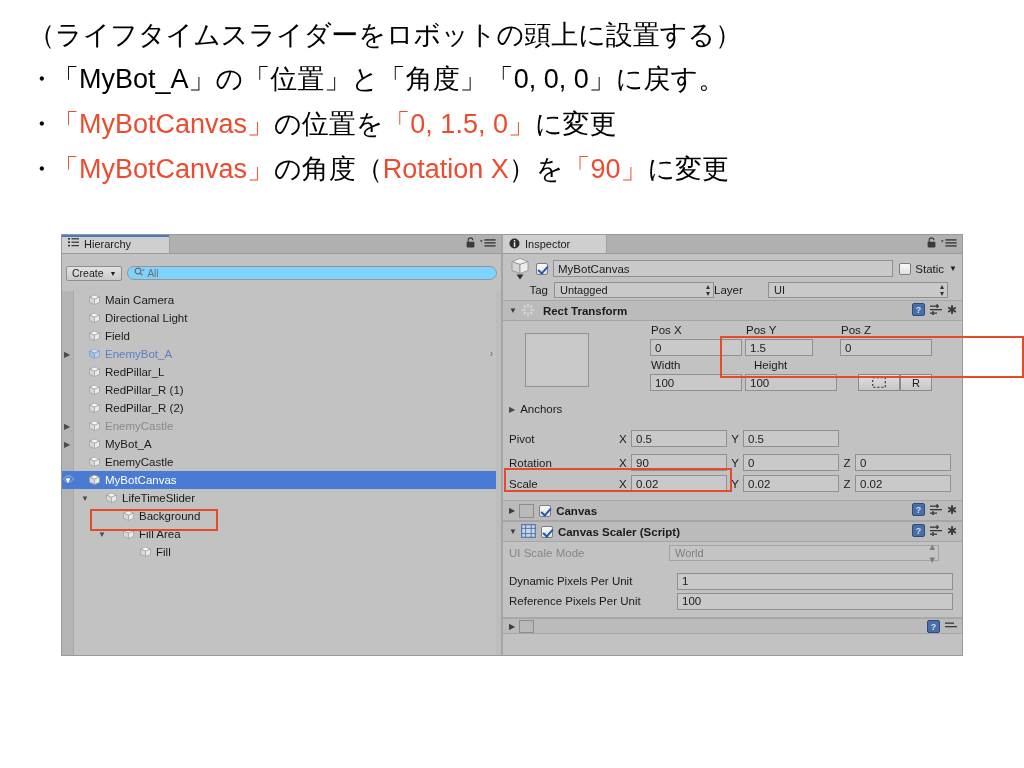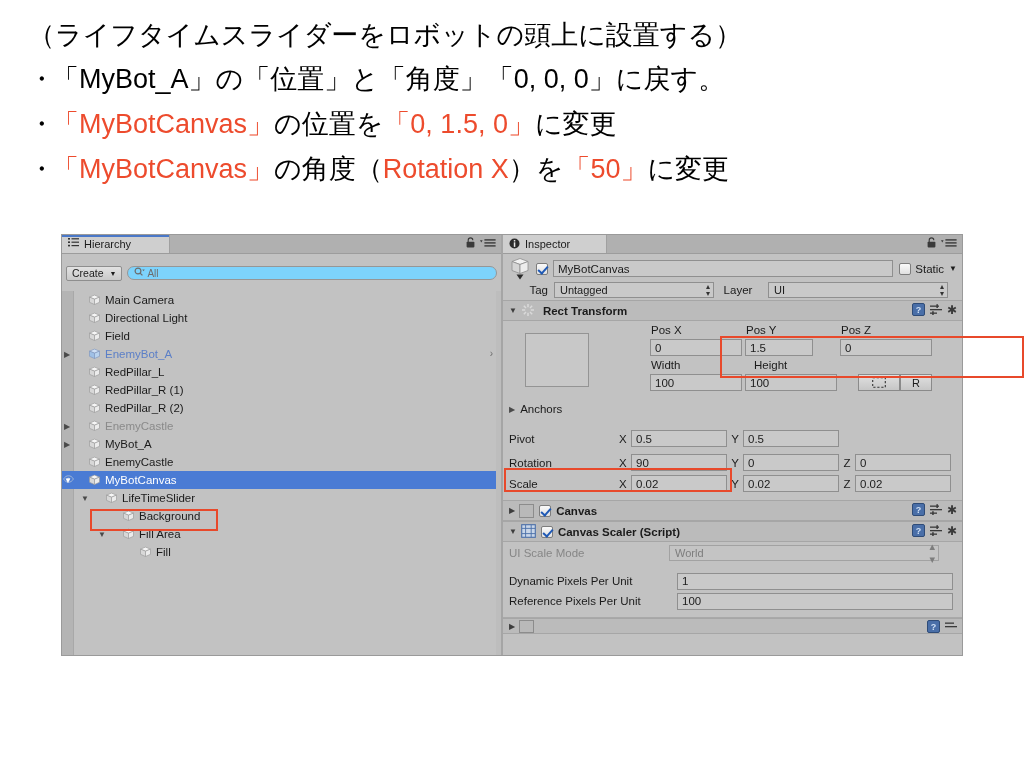--- a/index.html
+++ b/index.html
@@ -174,21 +174,21 @@
 
   <div class="slide-line bullet-line" id="line-b1">
     <span class="bullet-dot">・</span><span>「MyBot_A」の「位置」と「角度」「0, 0, 0」に戻す。</span>
   </div>
 
   <div class="slide-line bullet-line" id="line-b2">
     <span class="bullet-dot">・</span><span class="hl" style="color: rgb(237, 75, 45);">「MyBotCanvas」</span><span>の位置を</span><span class="hl" style="color: rgb(237, 75, 45);">「0, 1.5, 0」</span><span>に変更</span>
   </div>
 
   <div class="slide-line bullet-line" id="line-b3">
-    <span class="bullet-dot">・</span><span class="hl" style="color: rgb(237, 75, 45);">「MyBotCanvas」</span><span>の角度（</span><span class="hl" style="color: rgb(237, 75, 45);">Rotation X</span><span>）を</span><span class="hl" style="color: rgb(237, 75, 45);">「50」</span><span>に変更</span>
+    <span class="bullet-dot">・</span><span class="hl" style="color: rgb(237, 75, 45);">「MyBotCanvas」</span><span>の角度（</span><span class="hl" style="color: rgb(237, 75, 45);">Rotation X</span><span>）を</span><span class="hl" style="color: rgb(237, 75, 45);">「90」</span><span>に変更</span>
   </div>
 </div>
 
 <div id="unity-window">
 
   <div class="panel" id="hierarchy-panel">
 
     <div class="tabbar">
       <div class="tab" style="width:108px;">
         <span class="tab-accent"></span>
@@ -454,21 +454,21 @@
           <span class="caret">▼</span>
         </div>
       </div>
 
       <div class="insp-tagrow">
         <span class="lbl" style="width:46px;text-align:right;padding-right:6px;box-sizing:border-box;">Tag</span>
         <div class="popup" style="width:160px;">
           <span>Untagged</span>
           <span class="updown">▴<br>▾</span>
         </div>
-        <span class="lbl" style="width:54px;text-align:center;padding-right:6px;box-sizing:border-box;">Layer</span>
+        <span class="lbl" style="width:54px;text-align:left;padding-right:6px;box-sizing:border-box;">Layer</span>
         <div class="popup" style="width:180px;">
           <span>UI</span>
           <span class="updown">▴<br>▾</span>
         </div>
       </div>
 
       <div class="comp-header">
         <span class="tri">▼</span>
         <span style="margin-right:8px;">
           <svg width="14" height="14" viewBox="0 0 14 14">

